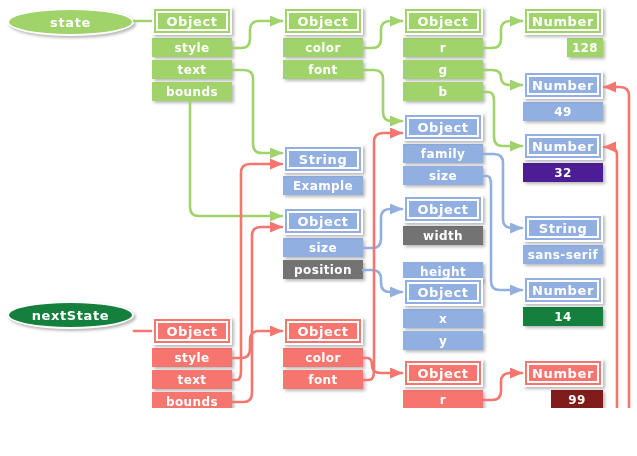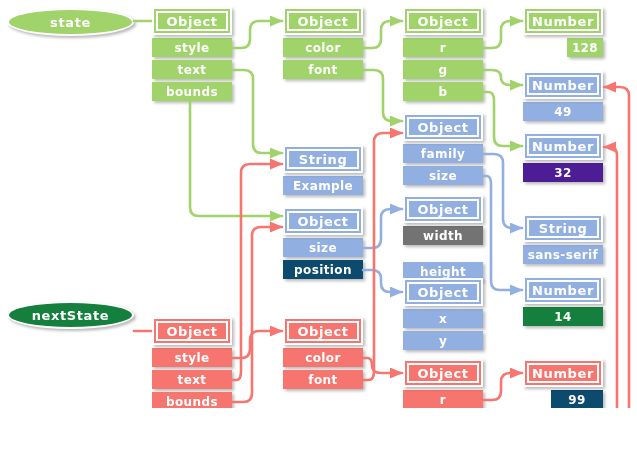--- a/index.html
+++ b/index.html
@@ -119,21 +119,21 @@
         <div class="node-header" style="background: rgb(146, 175, 226);">
           <span>String</span>
         </div>
         <div class="node-row" style="background: rgb(146, 175, 226);">Example</div>
       </div>
       <div class="node" style="left: 283px; top: 207px;">
         <div class="node-header" style="background: rgb(146, 175, 226);">
           <span>Object</span>
         </div>
         <div class="node-row" style="background: rgb(146, 175, 226);">size</div>
-        <div class="node-row" style="background: #0c4a6e;">position</div>
+        <div class="node-row" style="background: #737373;">position</div>
       </div>
       <div class="node" style="left: 403px; top: 195px;">
         <div class="node-header" style="background: rgb(146, 175, 226);">
           <span>Object</span>
         </div>
         <div class="node-row" style="background: #737373;">width</div>
         <div class="node-row" style="background: rgb(146, 175, 226); margin-top: 17px;">height</div>
       </div>
       <div class="node" style="left: 403px; top: 278px;">
         <div class="node-header" style="background: rgb(146, 175, 226);">
@@ -174,16 +174,16 @@
           <span>Object</span>
         </div>
         <div class="node-row" style="background: rgb(246, 117, 110);">r</div>
         <div class="node-row" style="background: rgb(246, 117, 110);">g</div>
         <div class="node-row" style="background: rgb(246, 117, 110);">b</div>
       </div>
       <div class="node" style="left: 523px; top: 359px;">
         <div class="node-header" style="background: rgb(246, 117, 110);">
           <span>Number</span>
         </div>
-        <div class="node-row" style="background: #0c4a6e; margin-left: 28px;">99</div>
+        <div class="node-row" style="background: #7f1d1d; margin-left: 28px;">99</div>
       </div>
     </div>
 </div>
 
 </body></html>

